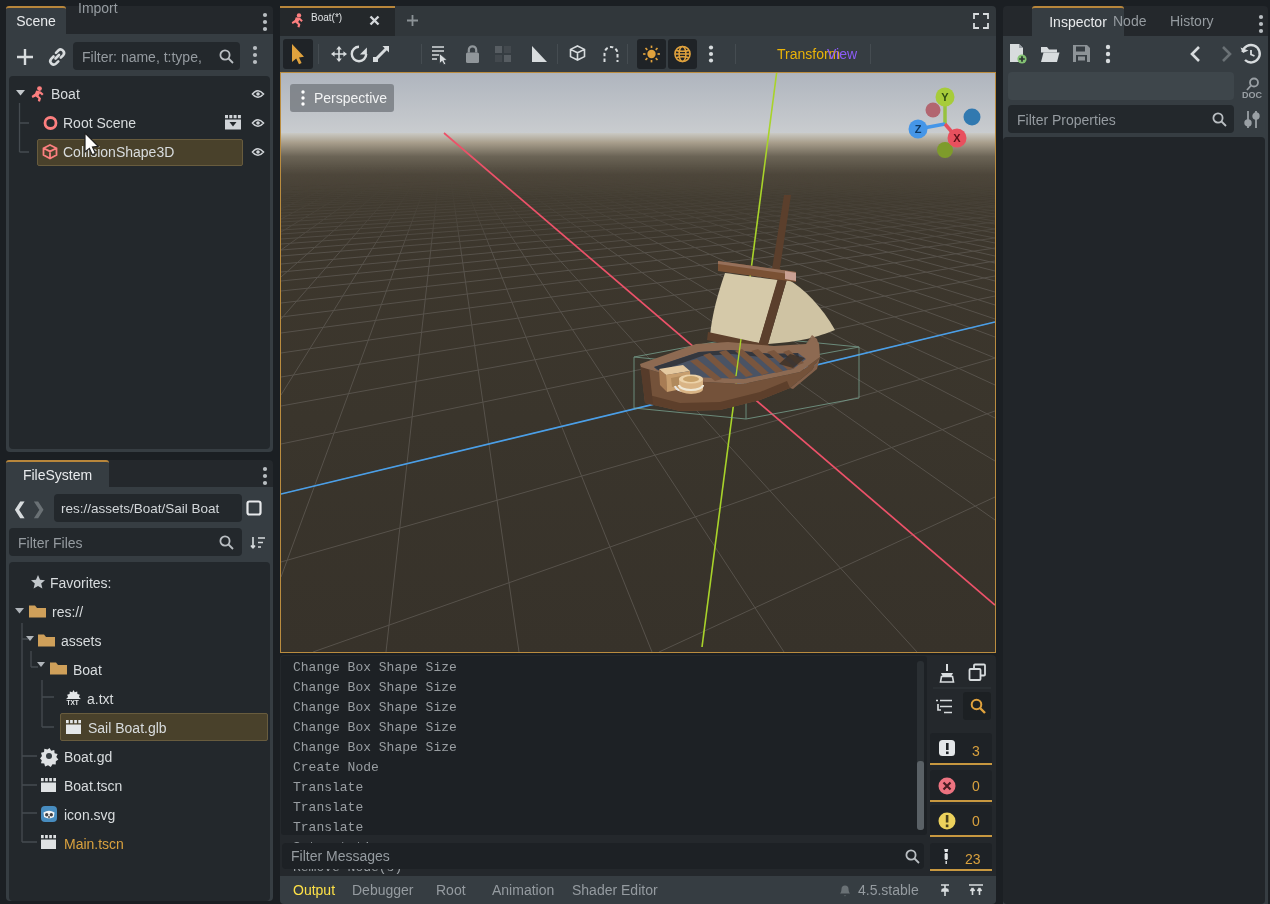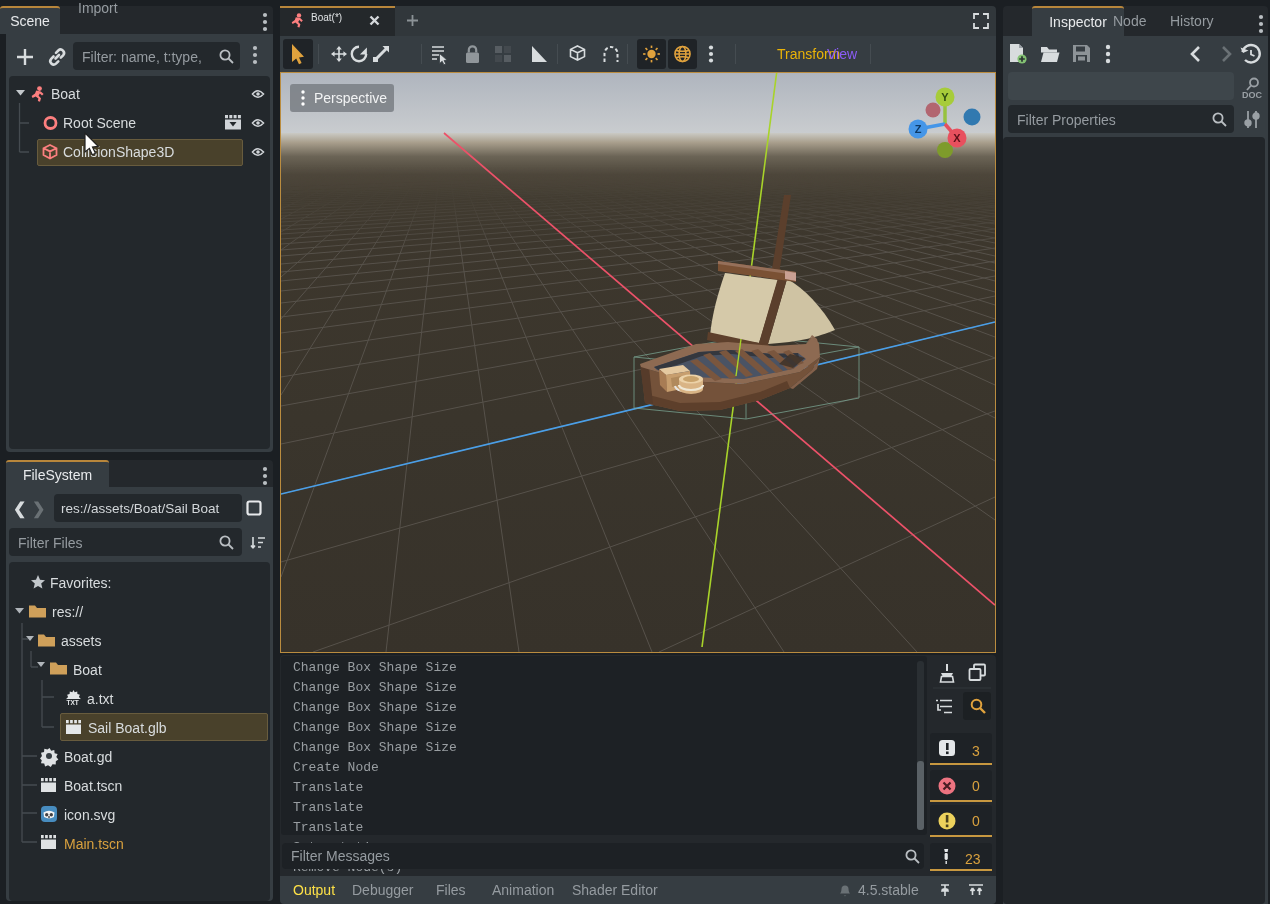--- a/index.html
+++ b/index.html
@@ -8,21 +8,21 @@
 .inset{background:#23282c;border-radius:4px}
 .tabstrip{background:#24282c;border-radius:4px 4px 0 0}
 .tab-active{background:#363d42;border-top:2px solid #b8863b;border-radius:3px 3px 0 0;color:#e8eaec;display:flex;align-items:center;justify-content:center}
 .dim{color:#959ba0}
 .gold{color:#fde047}
 svg{display:block}
 </style></head>
 <body>
 
 <div class="abs tabstrip" style="left:6px;top:6px;width:267px;height:28px"></div>
-<div class="abs tab-active" style="left:0;top:6px;width:60px;height:28px">Scene</div>
+<div class="abs tab-active" style="left:6px;top:6px;width:60px;height:28px">Scene</div>
 <div class="abs dim" style="left:78px;top:0">Import</div>
 <div class="abs" id="dots-scene" style="left:262px;top:12px">
     <svg width="6" height="20" viewBox="0 0 6 20">
       <circle cx="3" cy="3" r="2.1" fill="#b9bec2"></circle>
       <circle cx="3" cy="10" r="2.1" fill="#b9bec2"></circle>
       <circle cx="3" cy="17" r="2.1" fill="#b9bec2"></circle>
     </svg>
   </div>
 <div class="abs panel" style="left:6px;top:34px;width:267px;height:418px"></div>
 
@@ -472,21 +472,21 @@
 </svg>
 <div class="abs inset" style="left:282px;top:843px;width:642px;height:26px;background:#1d2125"></div>
 <div class="abs dim" style="left:291px;top:848px">Filter Messages</div>
 <svg class="abs" style="left:904px;top:848px" width="17" height="17" viewBox="0 0 17 17">
     <circle cx="7" cy="7" r="4.6" stroke="#b9bec2" stroke-width="1.8" fill="none"></circle>
     <path d="M10.5 10.5 L15 15" stroke="#b9bec2" stroke-width="1.8"></path>
   </svg>
 <div class="abs panel" style="left:280px;top:876px;width:716px;height:28px;border-radius:0 0 4px 4px"></div>
 <div class="abs gold" style="left:293px;top:882px">Output</div>
 <div class="abs dim" style="left:352px;top:882px">Debugger</div>
-<div class="abs dim" style="left:436px;top:882px">Files</div>
+<div class="abs dim" style="left:436px;top:882px">Root</div>
 <div class="abs dim" style="left:492px;top:882px">Animation</div>
 <div class="abs dim" style="left:572px;top:882px">Shader Editor</div>
 <svg class="abs" style="left:838px;top:884px" width="14" height="14" viewBox="0 0 14 14">
     <path d="M7 1.5a3.5 3.5 0 0 1 3.5 3.5c0 3 1.5 4.5 1.5 4.5H2s1.5-1.5 1.5-4.5A3.5 3.5 0 0 1 7 1.5zM5.8 11.5a1.3 1.3 0 0 0 2.4 0" fill="#6a7175"></path>
   </svg>
 <div class="abs dim" style="left:858px;top:882px">4.5.stable</div>
 <svg class="abs" style="left:938px;top:883px" width="14" height="14" viewBox="0 0 14 14">
     <g stroke="#d8dcde" stroke-width="1.6" fill="none">
       <path d="M3 2h8M7 2v4M4.5 6h5M7 8v5"></path>
       <path d="M4.5 6 L4 8h6l-.5-2" fill="#d8dcde"></path>

